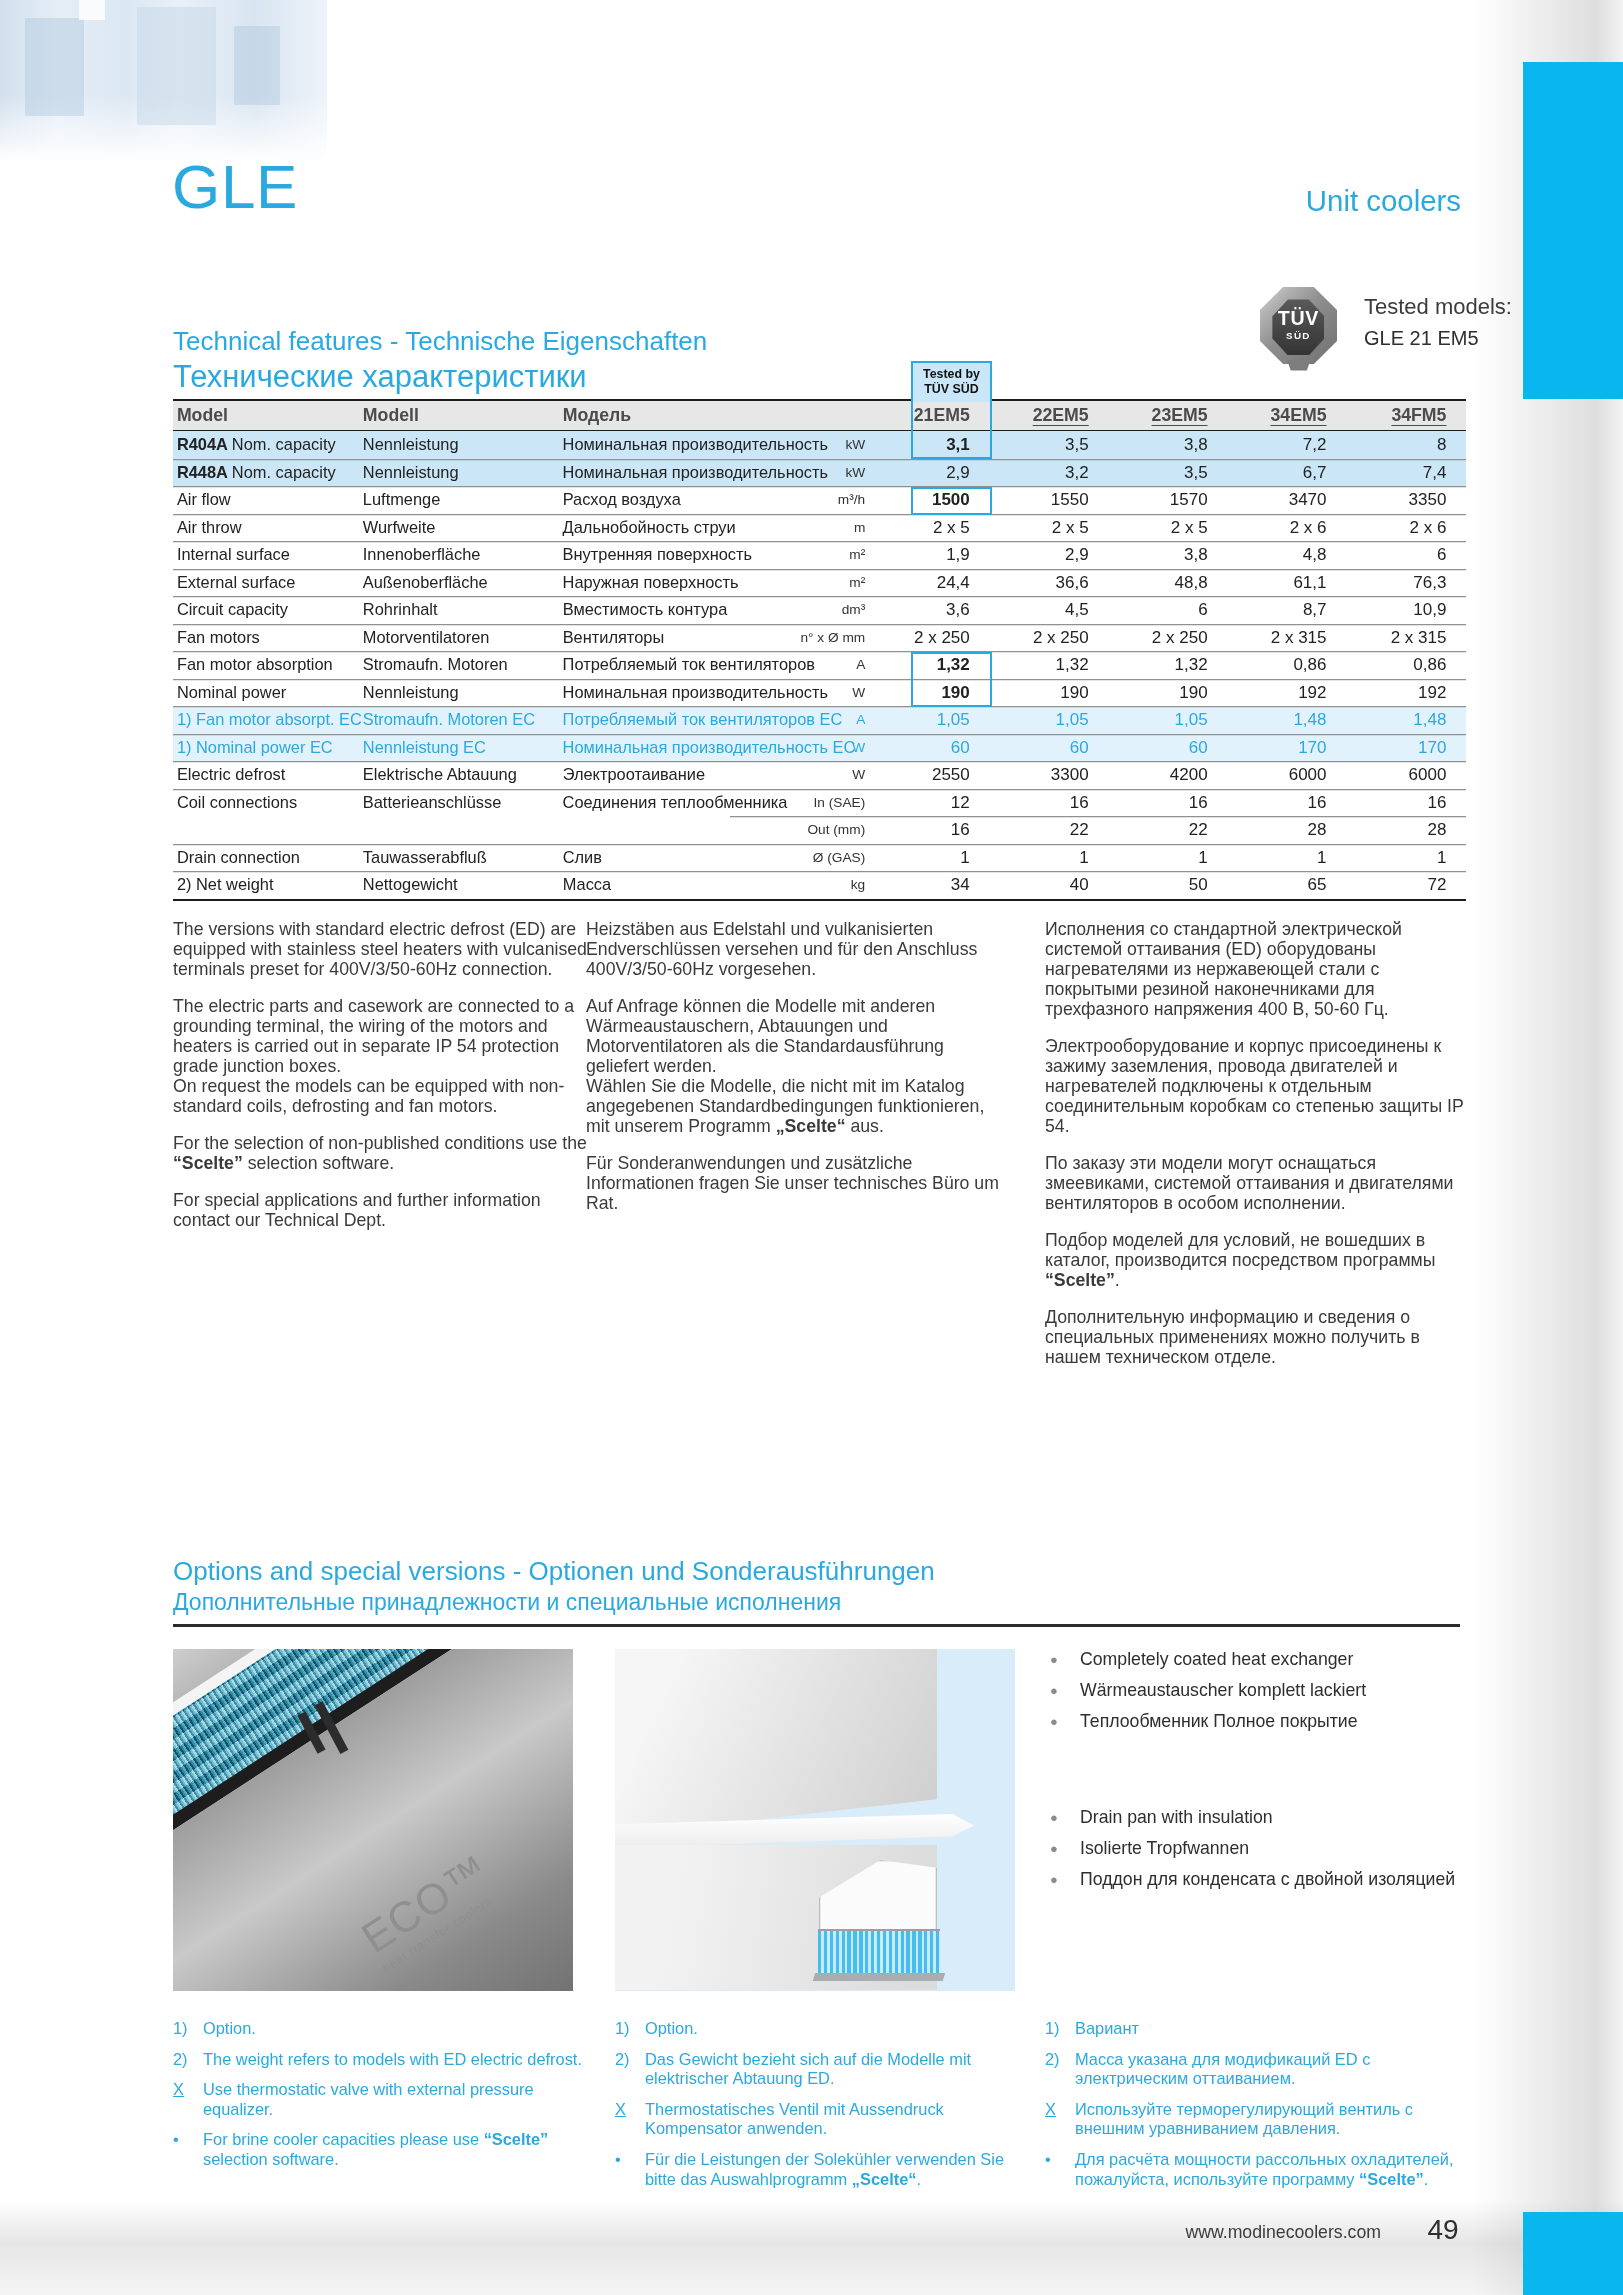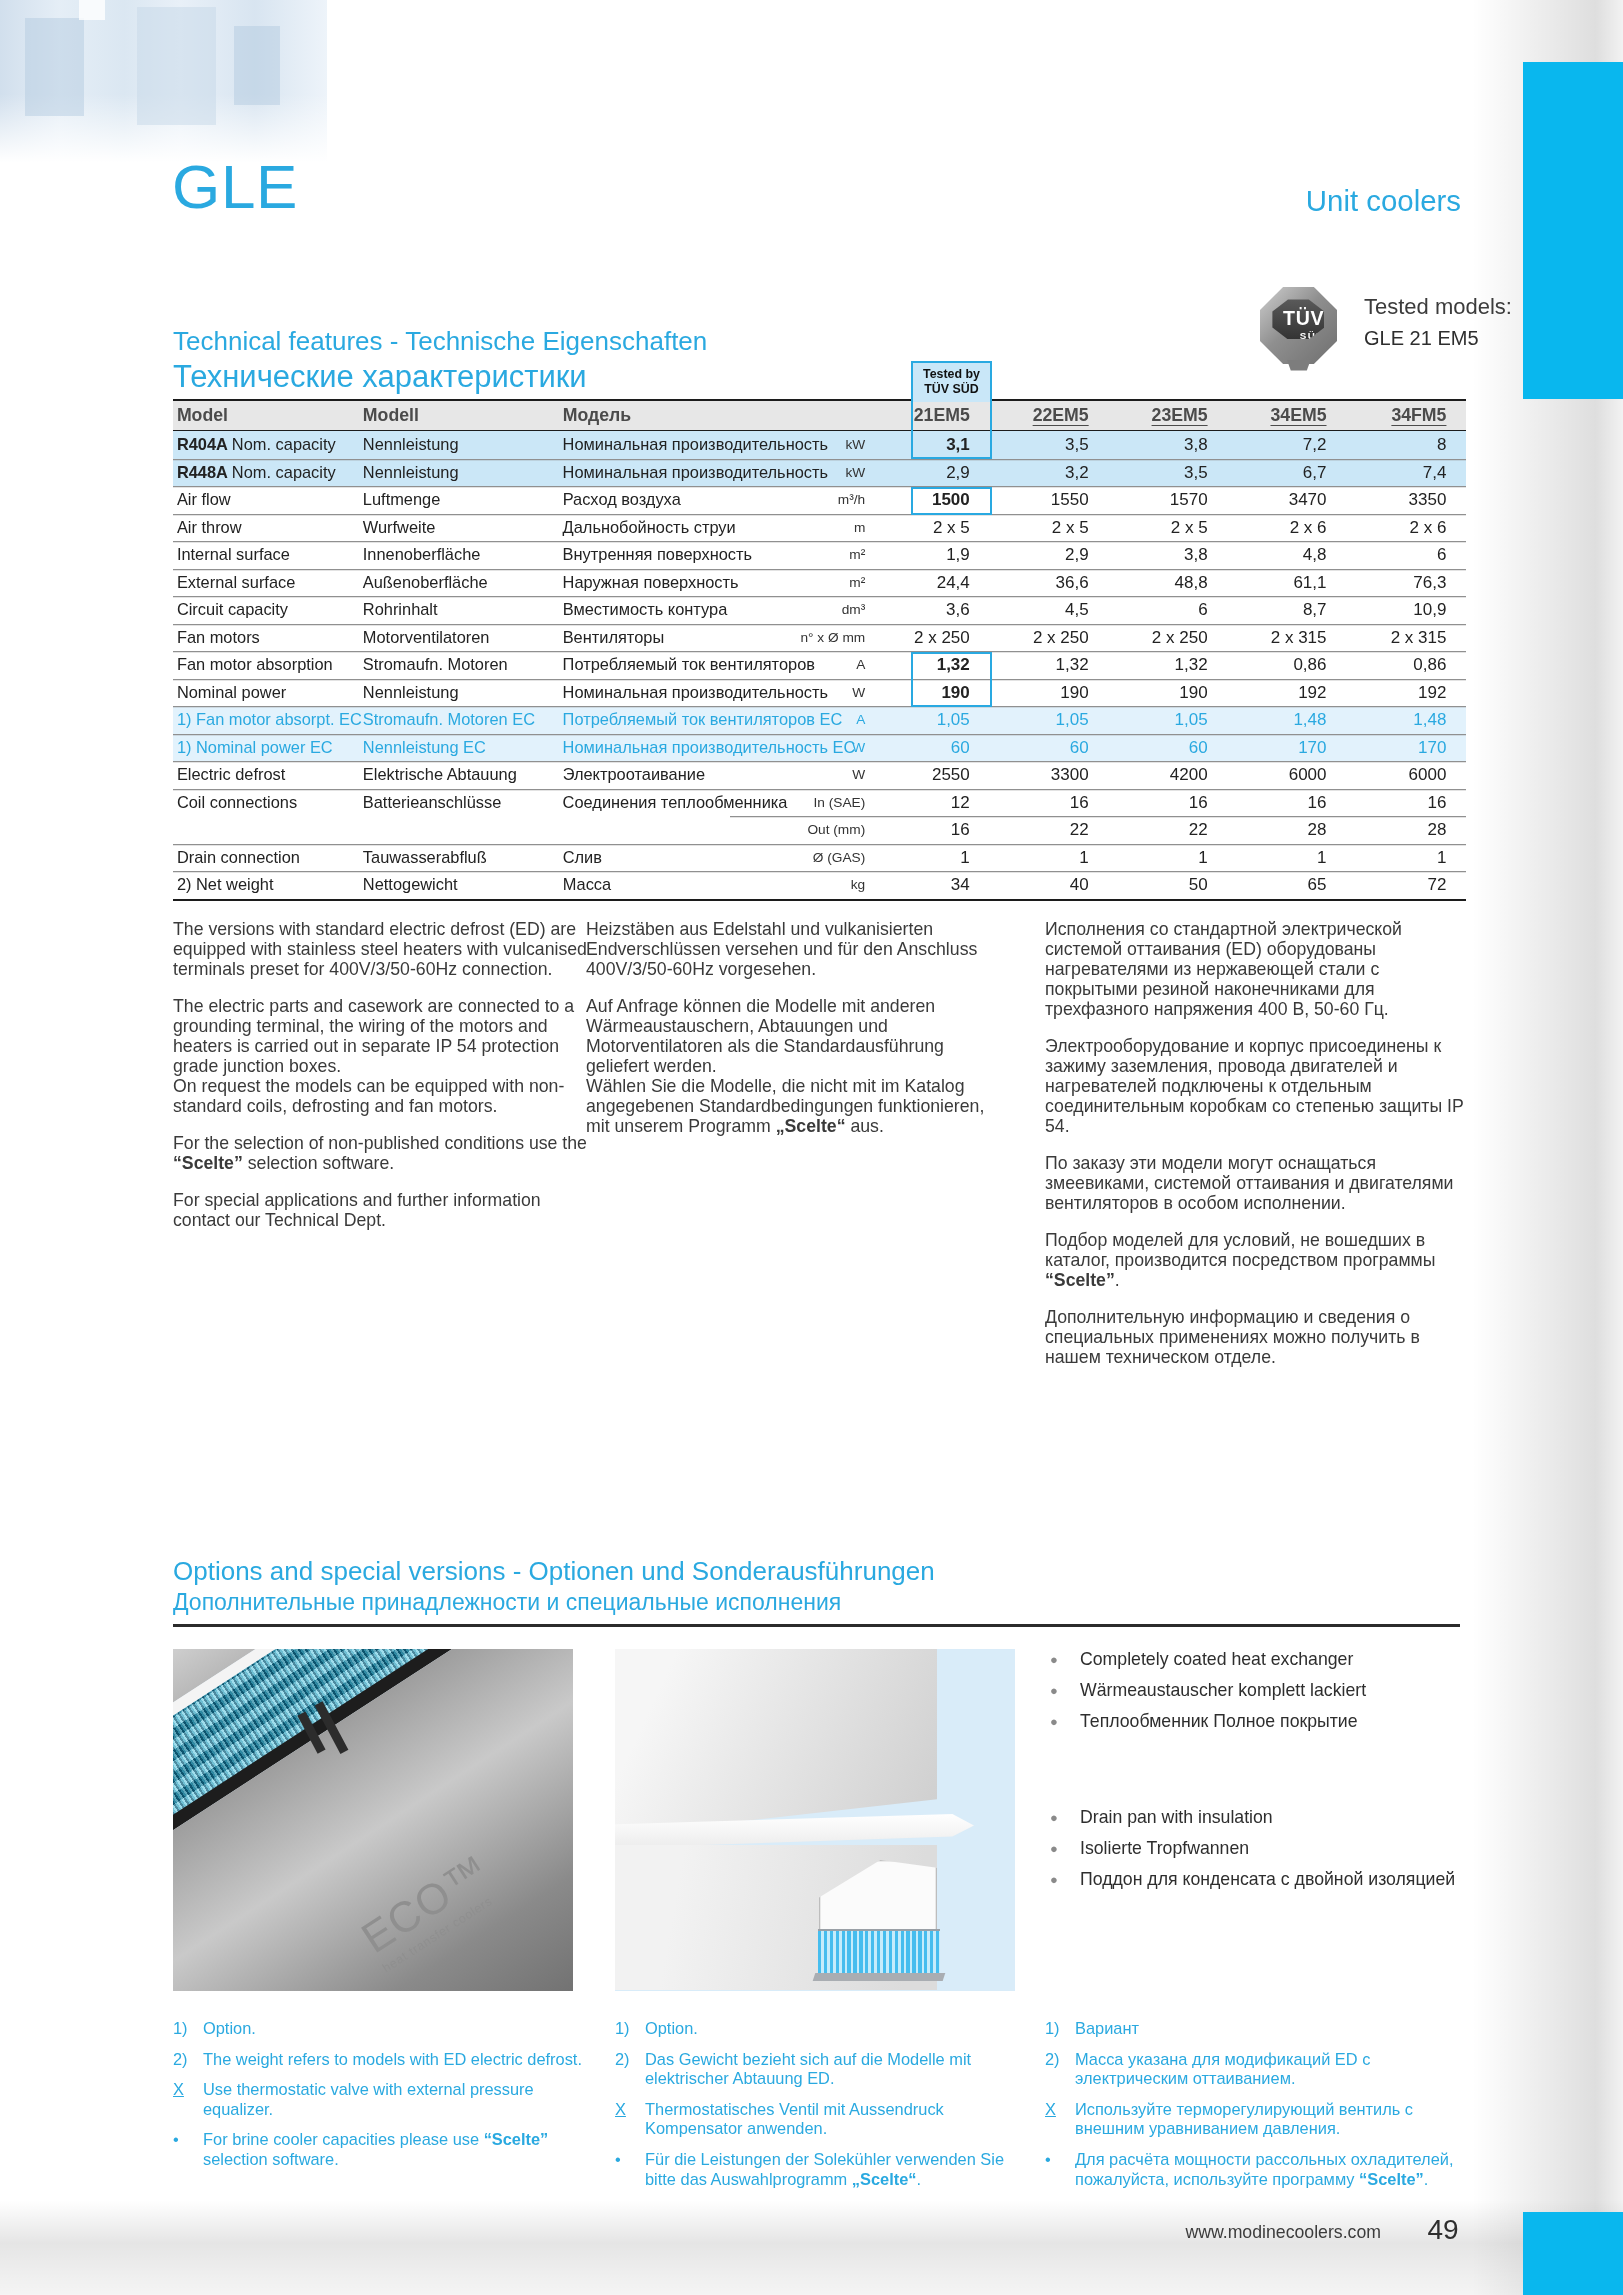--- a/index.html
+++ b/index.html
@@ -31,23 +31,23 @@
   .h-en{position:absolute;left:173px;top:326px;font-size:26px;}
   .h-ru{position:absolute;left:173px;top:359px;font-size:31px;}
   .h2-en{position:absolute;left:173px;top:1556px;font-size:26px;}
   .h2-ru{position:absolute;left:173px;top:1589px;font-size:23px;}
   .rule{position:absolute;left:173px;top:1624px;width:1287px;height:2.6px;background:#2b2b2b;}
   
   .tuv{position:absolute;left:1260px;top:287px;width:80px;height:84px;}
   .oct{position:absolute;left:0;top:0;width:77px;height:77px;
     clip-path:polygon(30% 0,70% 0,100% 30%,100% 70%,70% 100%,30% 100%,0 70%,0 30%);
     background:linear-gradient(135deg,#cfcfcf,#8f8f8f 45%,#6f6f6f);}
-  .oct-in{position:absolute;left:12.4px;top:12.4px;width:52px;height:40px;
+  .oct-in{position:absolute;left:12.4px;top:12.4px;width:52px;height:56px;
     clip-path:polygon(30% 0,70% 0,100% 30%,100% 70%,70% 100%,30% 100%,0 70%,0 30%);
-    background:linear-gradient(180deg,#5a5a5a,#343434);color:#fff;text-align:right;}
+    background:linear-gradient(180deg,#5a5a5a,#343434);color:#fff;text-align:center;}
   .oct-in .t1{font-size:19.6px;font-weight:bold;margin-top:7.9px;letter-spacing:0.7px;}
   .oct-in .t2{font-size:9.8px;font-weight:bold;letter-spacing:1.3px;}
   .oct-tail{position:absolute;left:27px;top:73px;width:23.6px;height:10.5px;background:#7d7d7d;
     clip-path:polygon(0 0,100% 0,84% 100%,16% 100%);}
   .tested-models{position:absolute;left:1364px;top:294px;width:196px;}
   .tm1{font-size:22px;color:#3c3c3c;}
   .tm2{font-size:20px;color:#2e2e2e;margin-top:6.5px;}
   
   .tb-label{position:absolute;left:911px;top:361px;width:81px;height:41px;background:#c9e7f8;
     display:flex;flex-direction:column;justify-content:center;text-align:center;
@@ -391,20 +391,21 @@
       <div class="para"><span>The versions with standard electric defrost (ED) are equipped with stainless steel heaters with vulcanised terminals preset for 400V/3/50-60Hz connection.</span></div>
       <div class="para"><span>The electric parts and casework are connected to a grounding terminal, the wiring of the motors and heaters is carried out in separate IP 54 protection grade junction boxes.
 On request the models can be equipped with non-standard coils, defrosting and fan motors.</span></div>
       <div class="para"><span>For the selection of non-published conditions use the </span><b>“Scelte”</b><span> selection software.</span></div>
       <div class="para"><span>For special applications and further information contact our Technical Dept.</span></div>
     </div>
   <div class="col col-de">
       <div class="para"><span>Heizstäben aus Edelstahl und vulkanisierten Endverschlüssen versehen und für den Anschluss 400V/3/50-60Hz vorgesehen.</span></div>
       <div class="para"><span>Auf Anfrage können die Modelle mit anderen Wärmeaustauschern, Abtauungen und Motorventilatoren als die Standardausführung geliefert werden.
 Wählen Sie die Modelle, die nicht mit im Katalog angegebenen Standardbedingungen funktionieren, mit unserem Programm </span><b>„Scelte“</b><span> aus.</span></div>
+      <div class="para"><span>Für Sonderanwendungen und zusätzliche Informationen fragen Sie unser technisches Büro um Rat.</span></div>
     </div>
   <div class="col col-ru">
       <div class="para"><span>Исполнения со стандартной электрической системой оттаивания (ED) оборудованы нагревателями из нержавеющей стали с покрытыми резиной наконечниками для трехфазного напряжения 400 В, 50-60 Гц.</span></div>
       <div class="para"><span>Электрооборудование и корпус присоединены к зажиму заземления, провода двигателей и нагревателей подключены к отдельным соединительным коробкам со степенью защиты IP 54.</span></div>
       <div class="para"><span>По заказу эти модели могут оснащаться змеевиками, системой оттаивания и двигателями вентиляторов в особом исполнении.</span></div>
       <div class="para"><span>Подбор моделей для условий, не вошедших в каталог, производится посредством программы </span><b>“Scelte”</b><span>.</span></div>
       <div class="para"><span>Дополнительную информацию и сведения о специальных применениях можно получить в нашем техническом отделе.</span></div>
     </div>
 
   <div class="h2-en cyan">Options and special versions  -  Optionen und Sonderausführungen</div>

